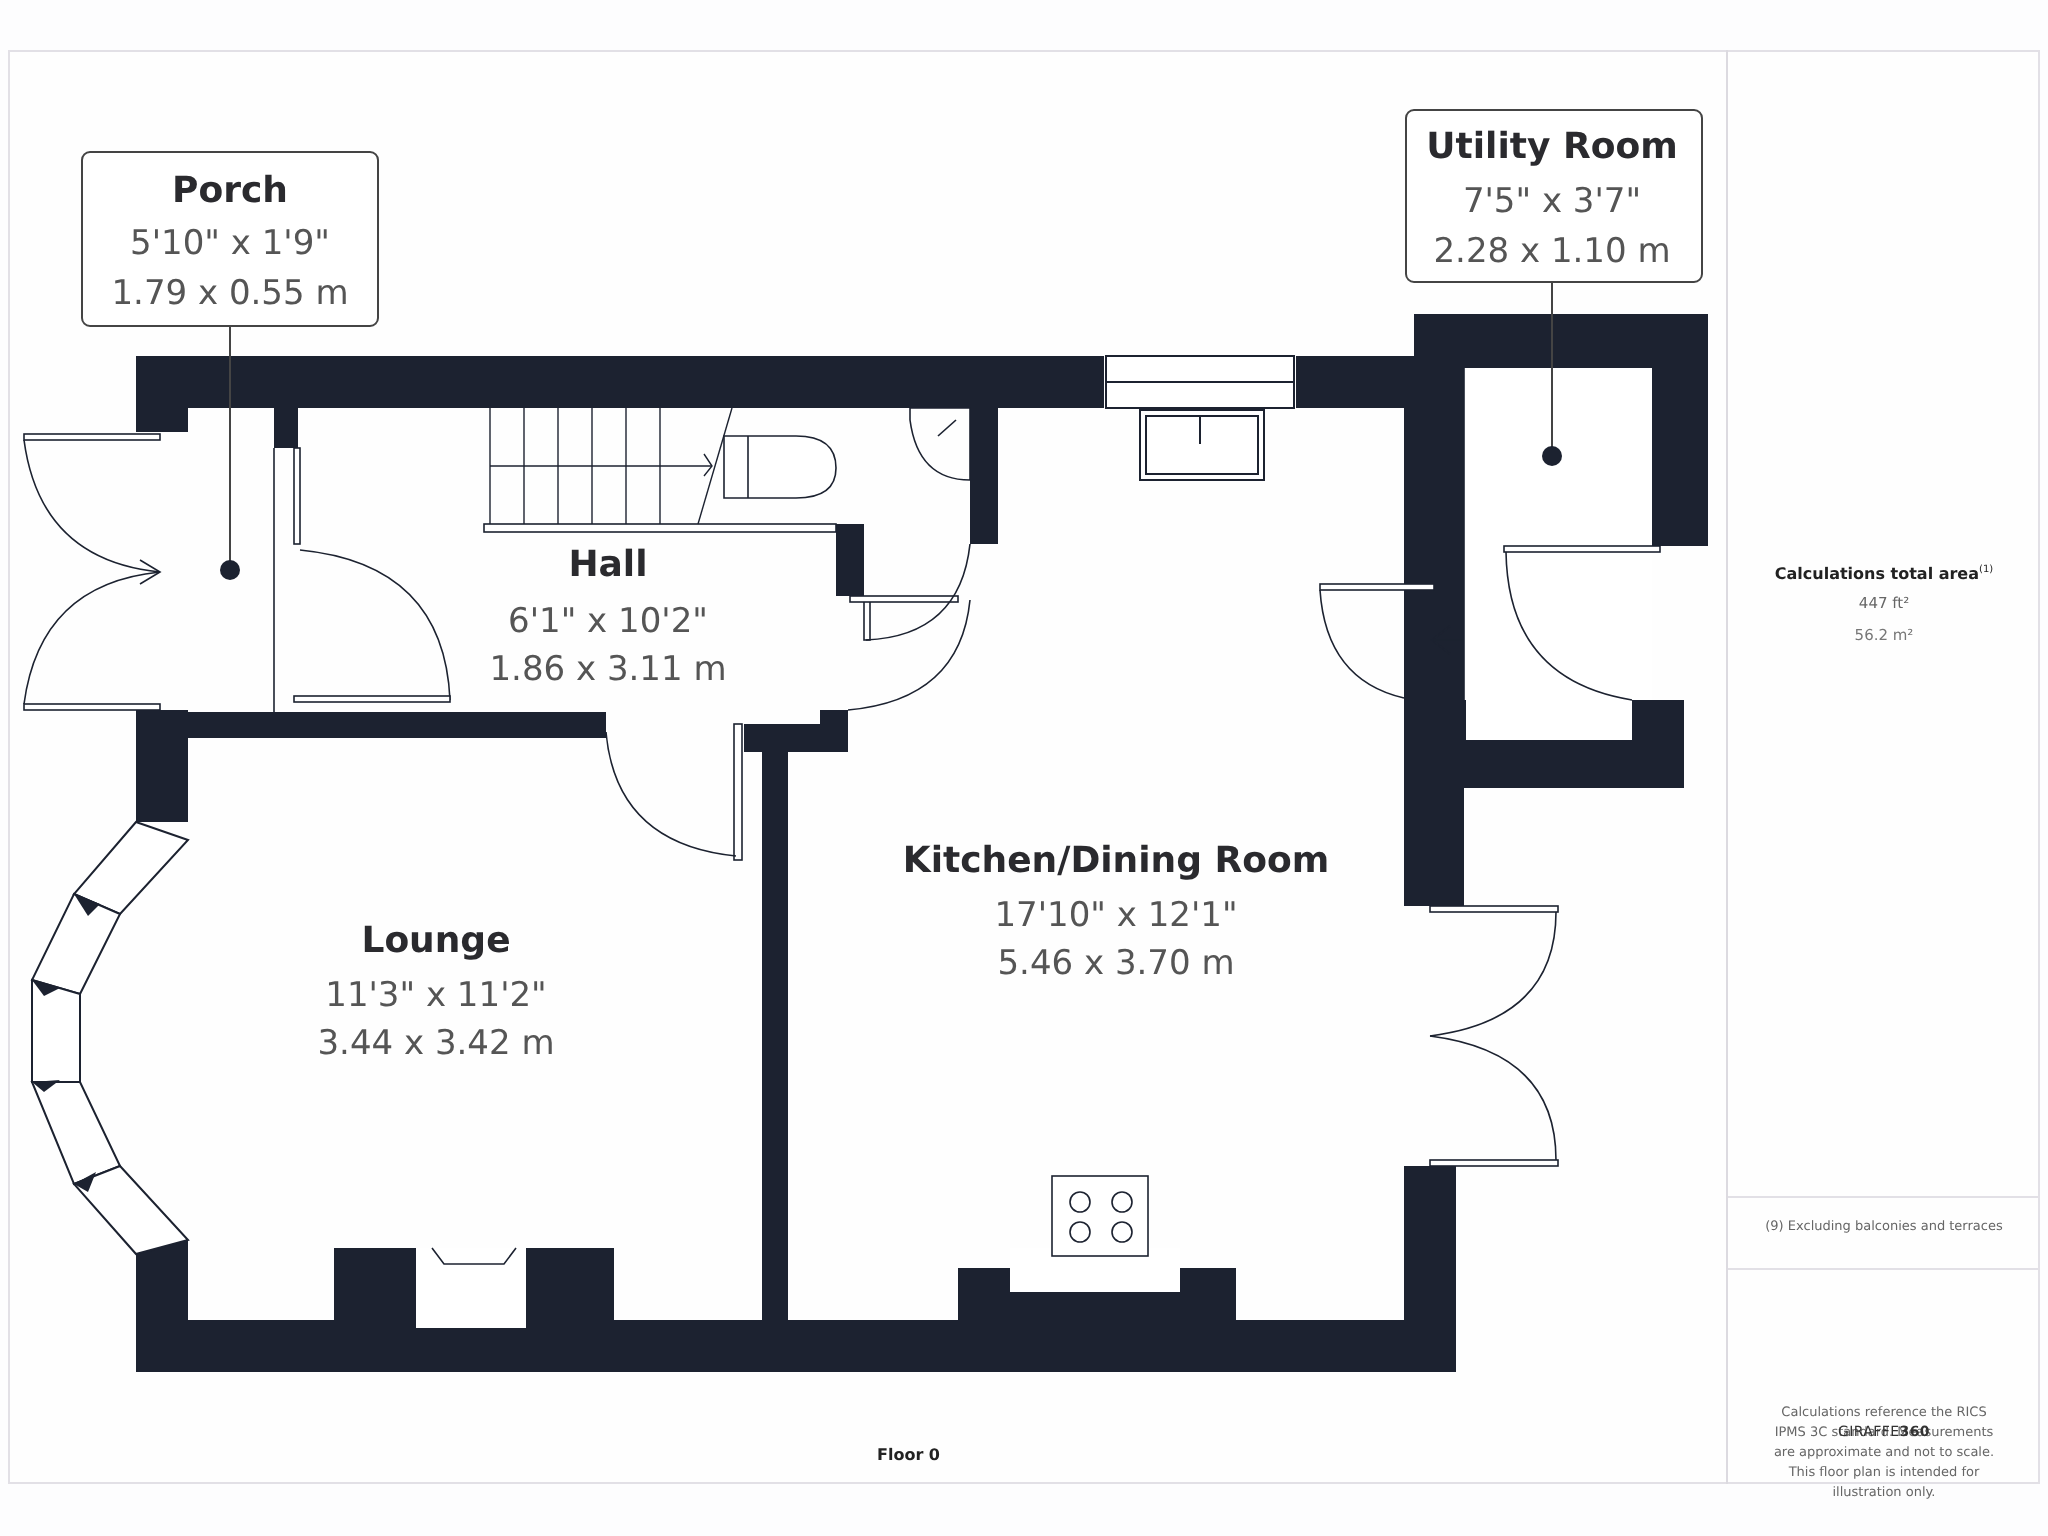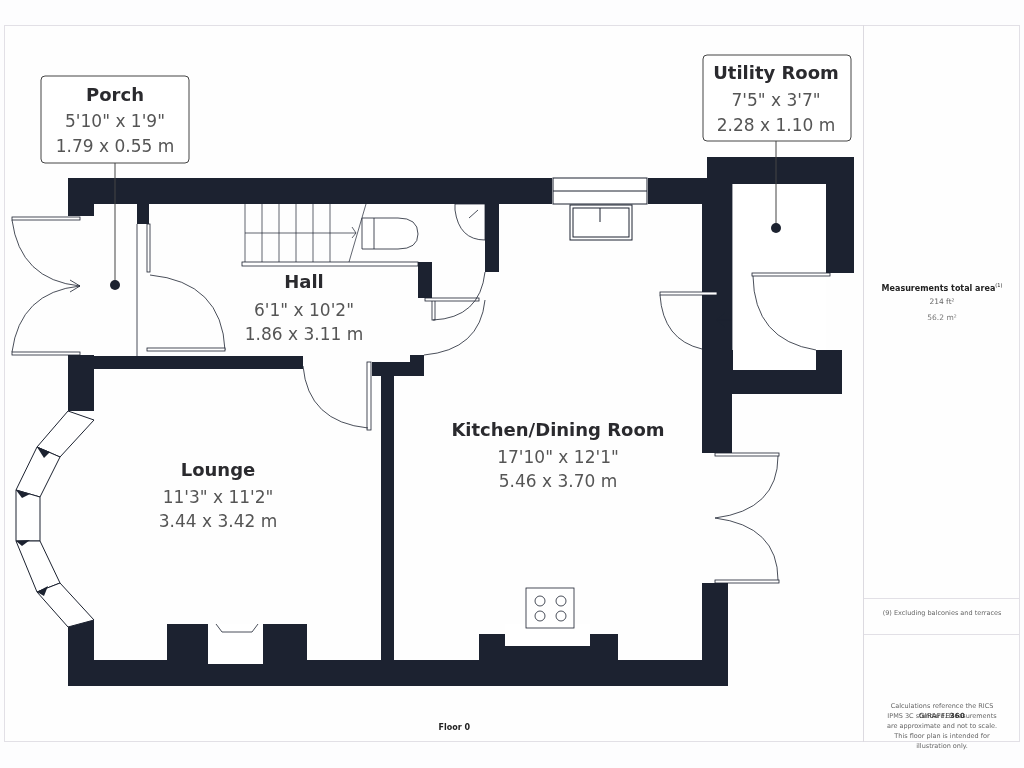--- a/index.html
+++ b/index.html
@@ -181,22 +181,22 @@
 
   <text x="218" y="476" font-size="18" text-anchor="middle" class="lbl-name">Lounge</text>
   <text x="218" y="503" font-size="17" text-anchor="middle" class="lbl-dim">11'3" x 11'2"</text>
   <text x="218" y="527" font-size="17" text-anchor="middle" class="lbl-dim">3.44 x 3.42 m</text>
 
   <text x="558" y="436" font-size="18" text-anchor="middle" class="lbl-name">Kitchen/Dining Room</text>
   <text x="558" y="463" font-size="17" text-anchor="middle" class="lbl-dim">17'10" x 12'1"</text>
   <text x="558" y="487" font-size="17" text-anchor="middle" class="lbl-dim">5.46 x 3.70 m</text>
 </svg>
 
-<div class="side area-title"><span>Measurements total area</span><sup>(1)</sup></div>
-<div class="side area-ft">214 ft²</div>
+<div class="side area-title"><span>Calculations total area</span><sup>(1)</sup></div>
+<div class="side area-ft">447 ft²</div>
 <div class="side area-m">56.2 m²</div>
 
 <div class="sep2"></div>
 <div class="side foot-note">(9) Excluding balconies and terraces</div>
 <div class="sep1"></div>
 <div class="side calc">Calculations reference the RICS IPMS 3C standard. Measurements are approximate and not to scale. This floor plan is intended for illustration only.</div>
 <div class="side brand"><span>GIRAFFE</span><b>360</b></div>
 
 <div class="floor-label">Floor 0</div>
 

